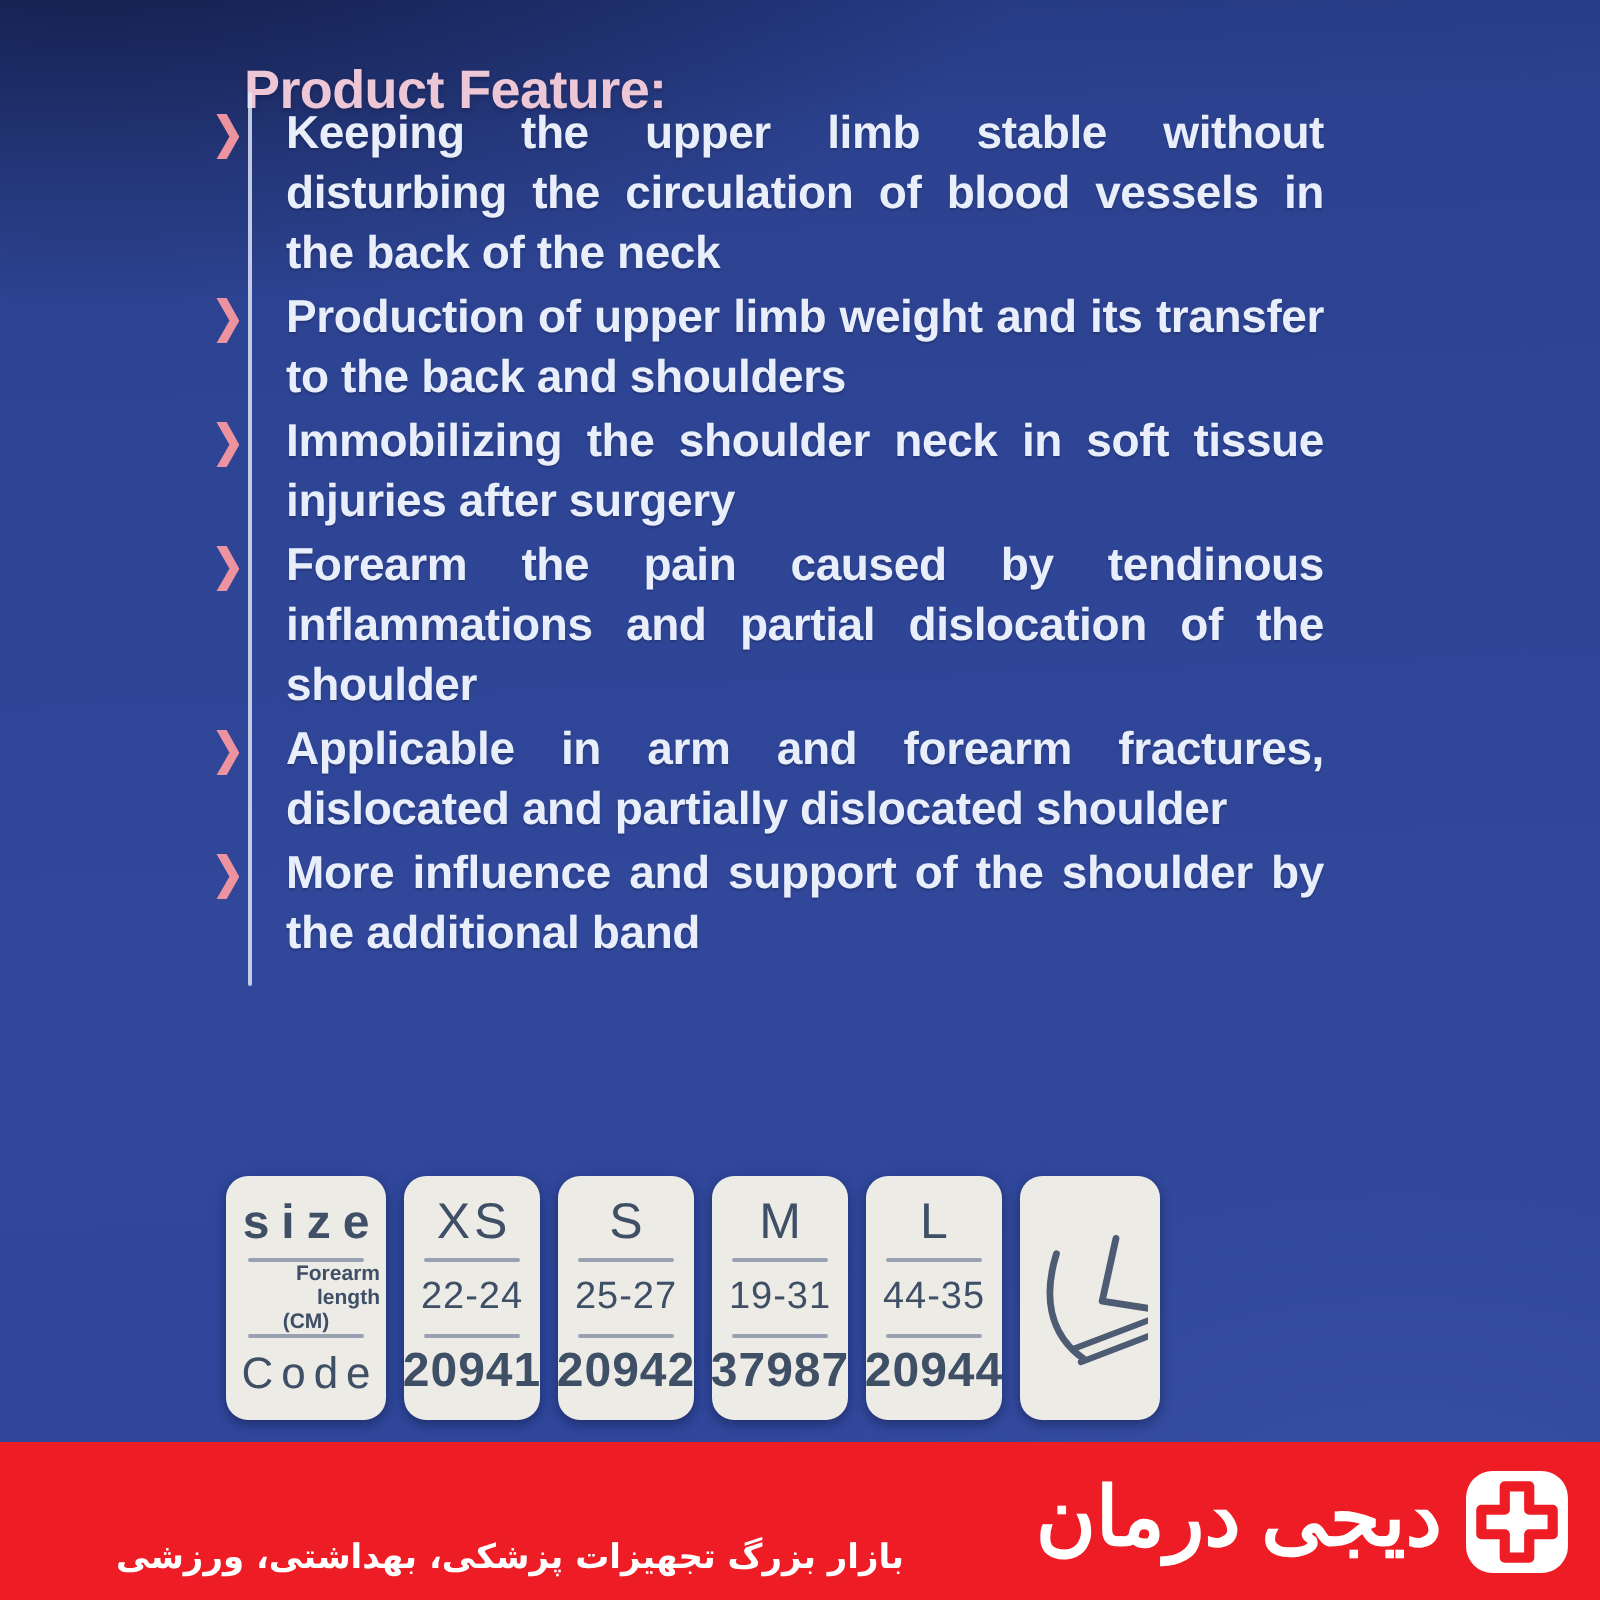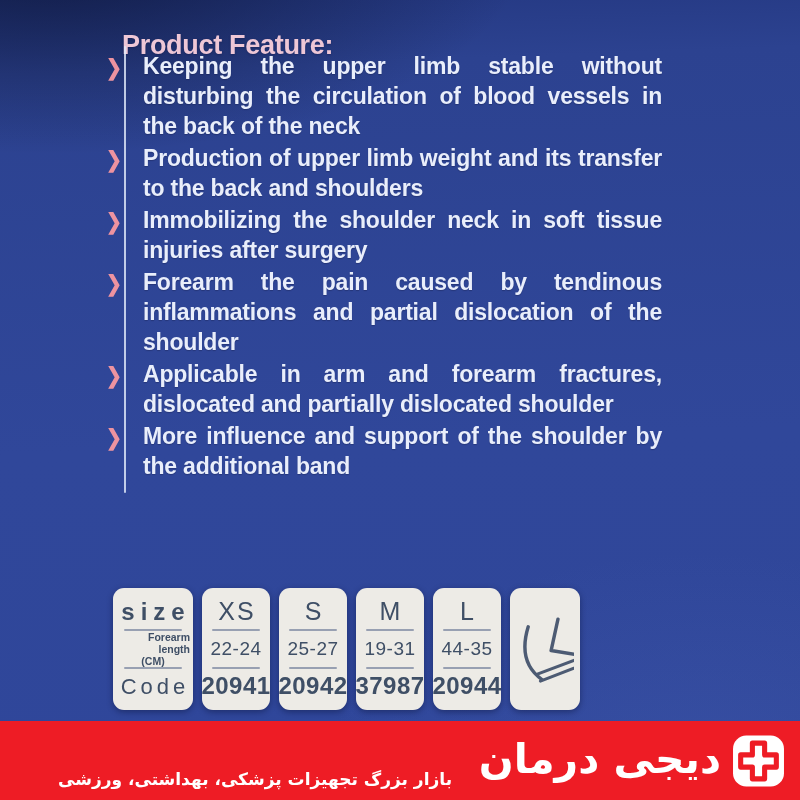--- a/index.html
+++ b/index.html
@@ -81,20 +81,21 @@
     direction:rtl;
     margin-left:24px;
   }
   .brand{
     position:absolute;right:15px;top:50%;transform:translateY(-50%);
     display:flex;align-items:center;gap:11px;direction:rtl;
   }
   .brand-text{
     color:#ffffff;font-size:41px;font-weight:700;line-height:1;
     padding-bottom:4px;
+    font-family:Liberation Serif, serif;
   }
   .brand-mark{width:53px;height:53px;display:block;}
 </style>
 </head>
 <body>
 
 <div class="package">
 
   <div class="heading">Product Feature:</div>
 

